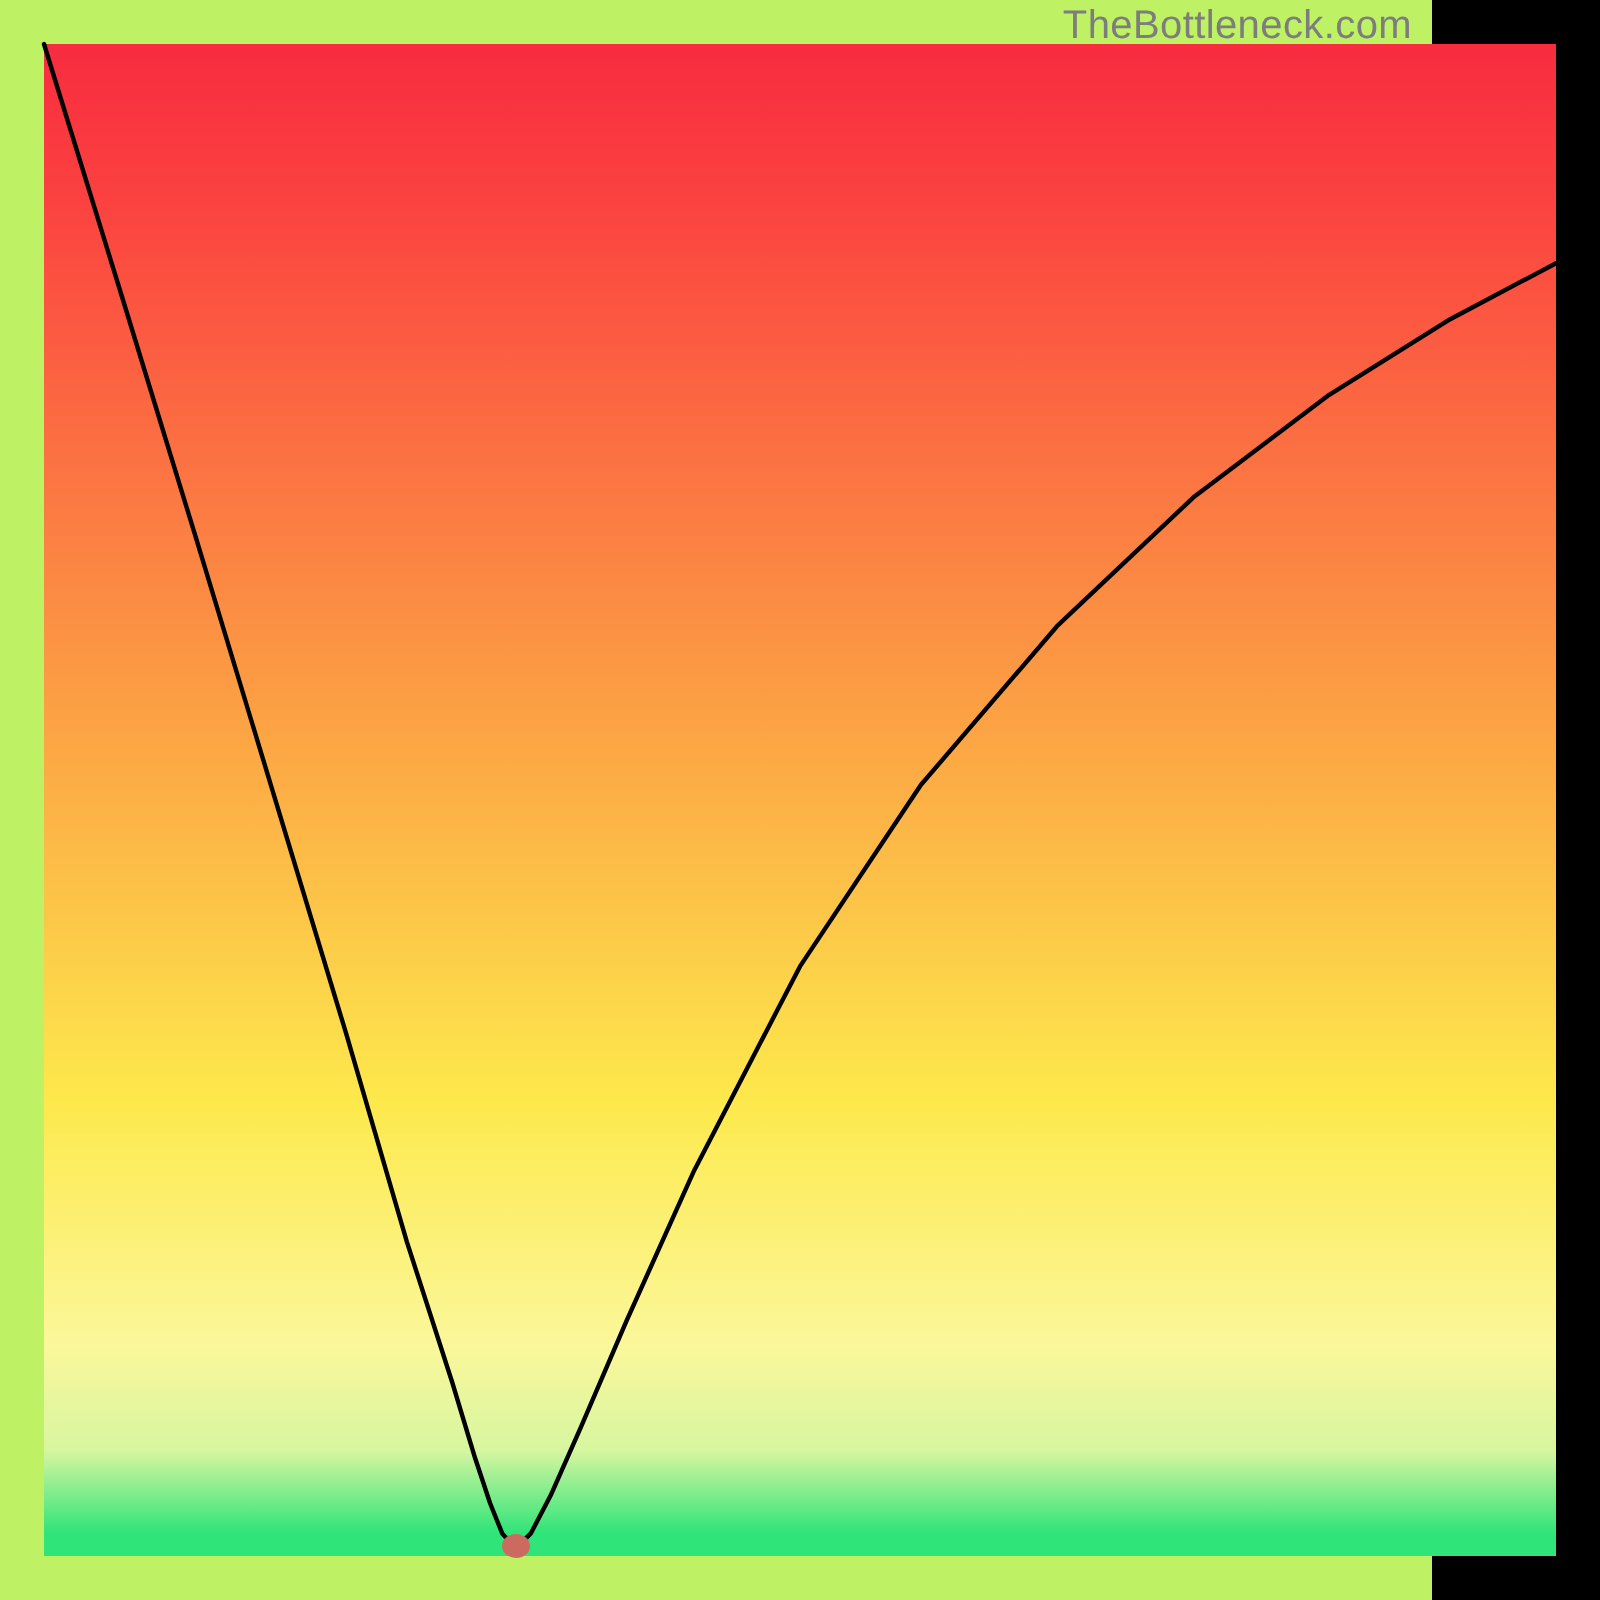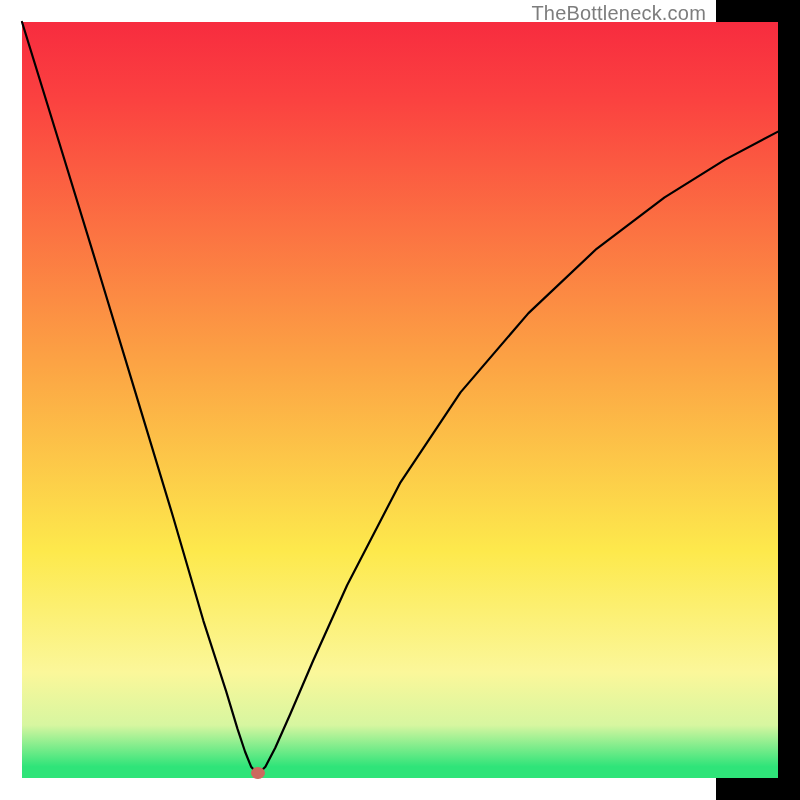--- a/index.html
+++ b/index.html
@@ -10,21 +10,21 @@
     background: #000;
     overflow: hidden;
     font-family: Arial, Helvetica, sans-serif;
   }
   .frame {
     position: absolute;
     top: 0;
     left: 0;
     width: 716px;
     height: 800px;
-    background: #ffffff;
+    background: #bef264;
   }
   .plot-area {
     position: absolute;
     top: 22px;
     left: 22px;
     width: 756px;
     height: 756px;
     
     background: linear-gradient(to bottom,
       var(--c-top) 0%,

